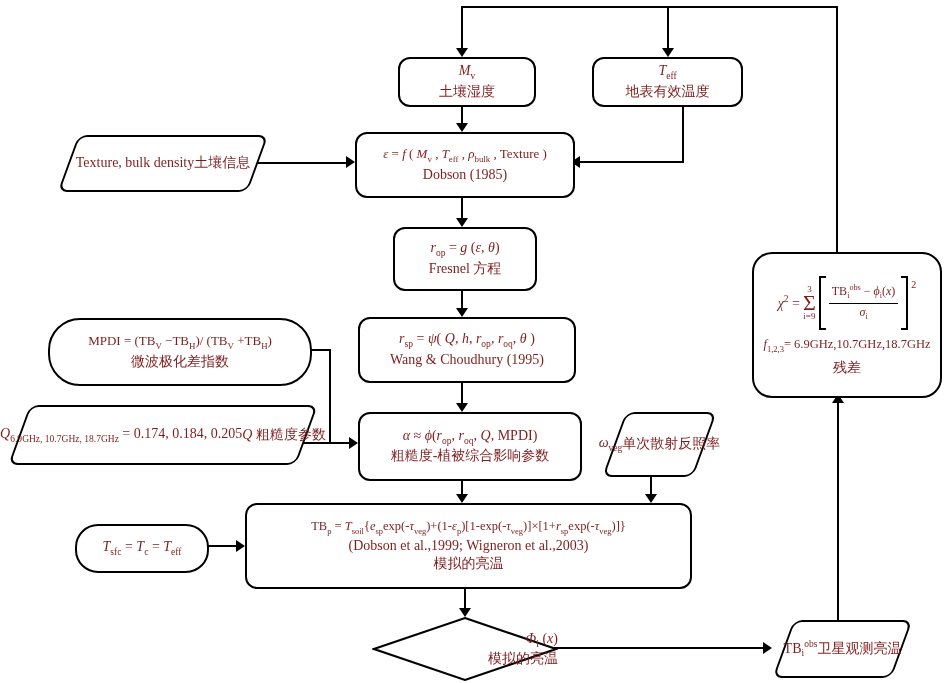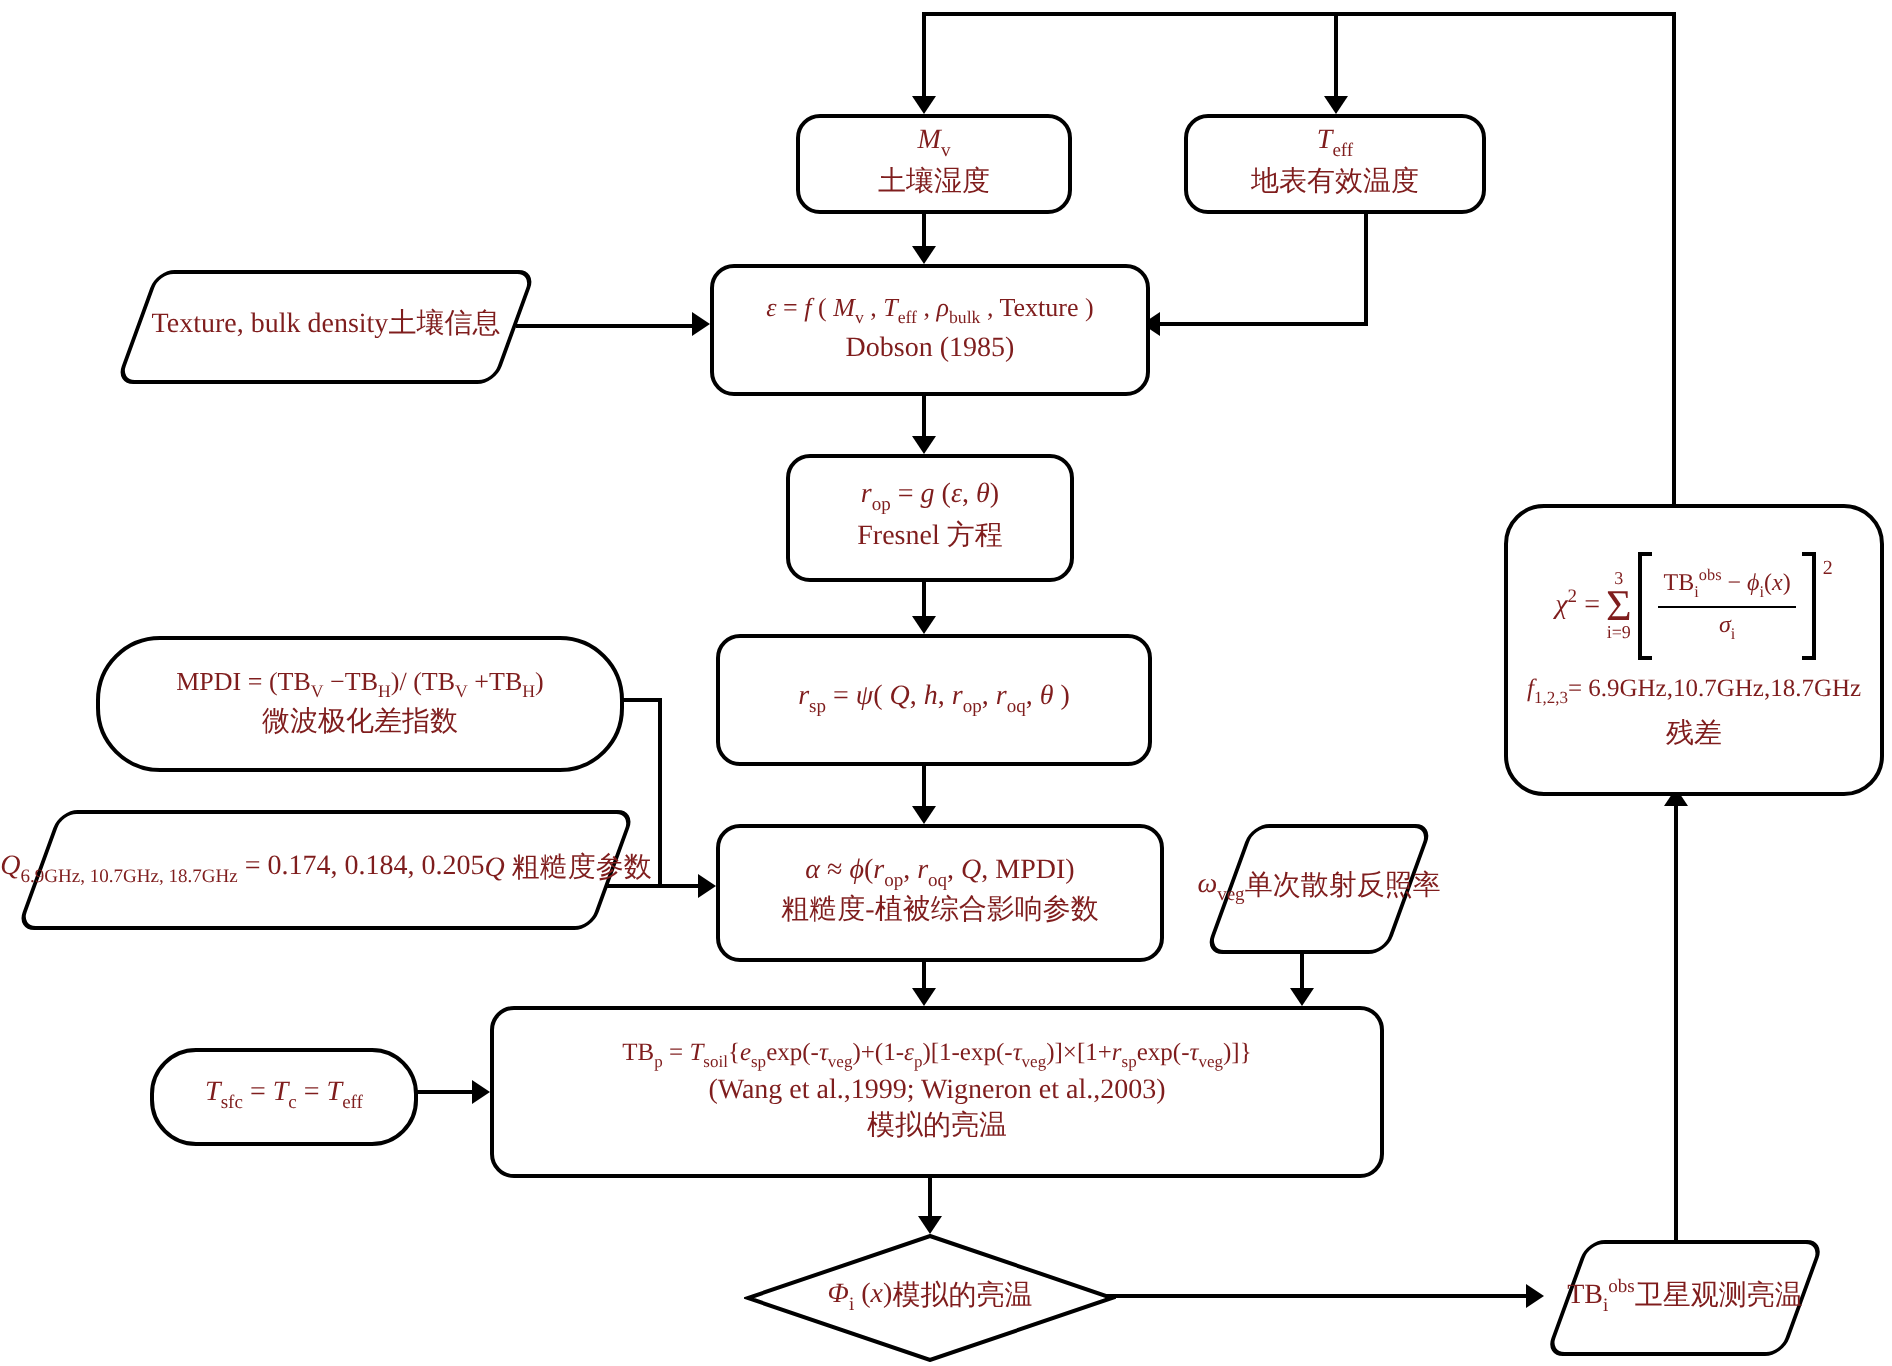--- a/index.html
+++ b/index.html
@@ -17,21 +17,21 @@
   .node{position:absolute;display:flex;flex-direction:column;align-items:center;justify-content:center;
         text-align:center;z-index:2;line-height:1.35;}
   .rect{border:2px solid #000;border-radius:12px;background:#fff;}
   .stadium{border:2px solid #000;background:#fff;}
   .para{background:transparent;}
   .para .shape{position:absolute;top:0;bottom:0;border:2px solid #000;border-radius:9px;background:#fff;
                transform:skewX(-20deg);z-index:0;}
   .para .content{position:relative;z-index:1;display:flex;flex-direction:row;align-items:center;
                  justify-content:center;width:100%;height:100%;line-height:1.35;}
   .diamond svg{position:absolute;left:0;top:0;z-index:0;}
-  .diamond .content{position:relative;z-index:1;display:flex;flex-direction:row;align-items:center;
+  .diamond .content{position:relative;z-index:1;display:flex;flex-direction:column;align-items:flex-end;
                     justify-content:center;width:100%;height:100%;line-height:1.3;}
   .f{font-size:14px;white-space:nowrap;}
   .f.small{font-size:13px;}
   .f.tiny{font-size:12.5px;}
   .l{font-size:14px;white-space:nowrap;}
   sub{font-size:0.68em;} sup{font-size:0.68em;margin-top:33px;}
   
   .chiformula{display:flex;align-items:center;justify-content:center;gap:3px;height:62px;}
   .sumcol{display:flex;flex-direction:column;align-items:center;line-height:1;}
   .sumcol .lim{font-size:9px;white-space:nowrap;}
@@ -111,20 +111,21 @@
     <div class="l">Dobson (1985)</div>
   </div>
 
   <div class="node rect" style="left:393px;top:227px;width:140px;height:60px">
     <div class="f"><i>r</i><sub>op</sub> = <i>g</i> (<i>ε</i>, <i>θ</i>)</div>
     <div class="l">Fresnel 方程</div>
   </div>
 
   <div class="node rect" style="left:358px;top:317px;width:214px;height:62px">
     <div class="f"><i>r</i><sub>sp</sub> = <i>ψ</i>( <i>Q</i>, <i>h</i>, <i>r</i><sub>op</sub>, <i>r</i><sub>oq</sub>, <i>θ</i> )</div>
+    <div class="l">Wang &amp; Choudhury (1995)</div>
   </div>
 
   <div class="node stadium" style="left:48px;top:318px;width:260px;height:64px;border-radius:32px">
     <div class="f small">MPDI = (TB<sub>V</sub> −TB<sub>H</sub>)/ (TB<sub>V</sub> +TB<sub>H</sub>)</div>
     <div class="l">微波极化差指数</div>
   </div>
 
   <div class="node para" style="left:19px;top:405px;width:288px;height:60px">
     <div class="shape" style="left:0;right:0"></div>
     <div class="content">
@@ -141,21 +142,21 @@
     </div>
   </div>
 
   <div class="node rect" style="left:358px;top:412px;width:220px;height:65px">
     <div class="f"><i>α</i> ≈ <i>ϕ</i>(<i>r</i><sub>op</sub>, <i>r</i><sub>oq</sub>, <i>Q</i>, MPDI)</div>
     <div class="l">粗糙度-植被综合影响参数</div>
   </div>
 
   <div class="node rect" style="left:245px;top:503px;width:443px;height:82px">
     <div class="f tiny">TB<sub>p</sub> = <i>T</i><sub>soil</sub>{<i>e</i><sub>sp</sub>exp(-<i>τ</i><sub>veg</sub>)+(1-<i>ε</i><sub>p</sub>)[1-exp(-<i>τ</i><sub>veg</sub>)]×[1+<i>r</i><sub>sp</sub>exp(-<i>τ</i><sub>veg</sub>)]}</div>
-    <div class="l">(Wang et al.,1999; Wigneron et al.,2003)</div>
+    <div class="l">(Dobson et al.,1999; Wigneron et al.,2003)</div>
     <div class="l">模拟的亮温</div>
   </div>
 
   <div class="node stadium" style="left:75px;top:524px;width:130px;height:45px;border-radius:23px">
     <div class="f"><i>T</i><sub>sfc</sub> = <i>T</i><sub>c</sub> = <i>T</i><sub>eff</sub></div>
   </div>
 
   <div class="node diamond" style="left:372px;top:617px;width:186px;height:64px">
     <svg width="186" height="64" viewBox="0 0 186 64">
       <polygon points="93,1 184,32 93,63 2,32" fill="#ffffff" stroke="#000000" stroke-width="2"></polygon>

